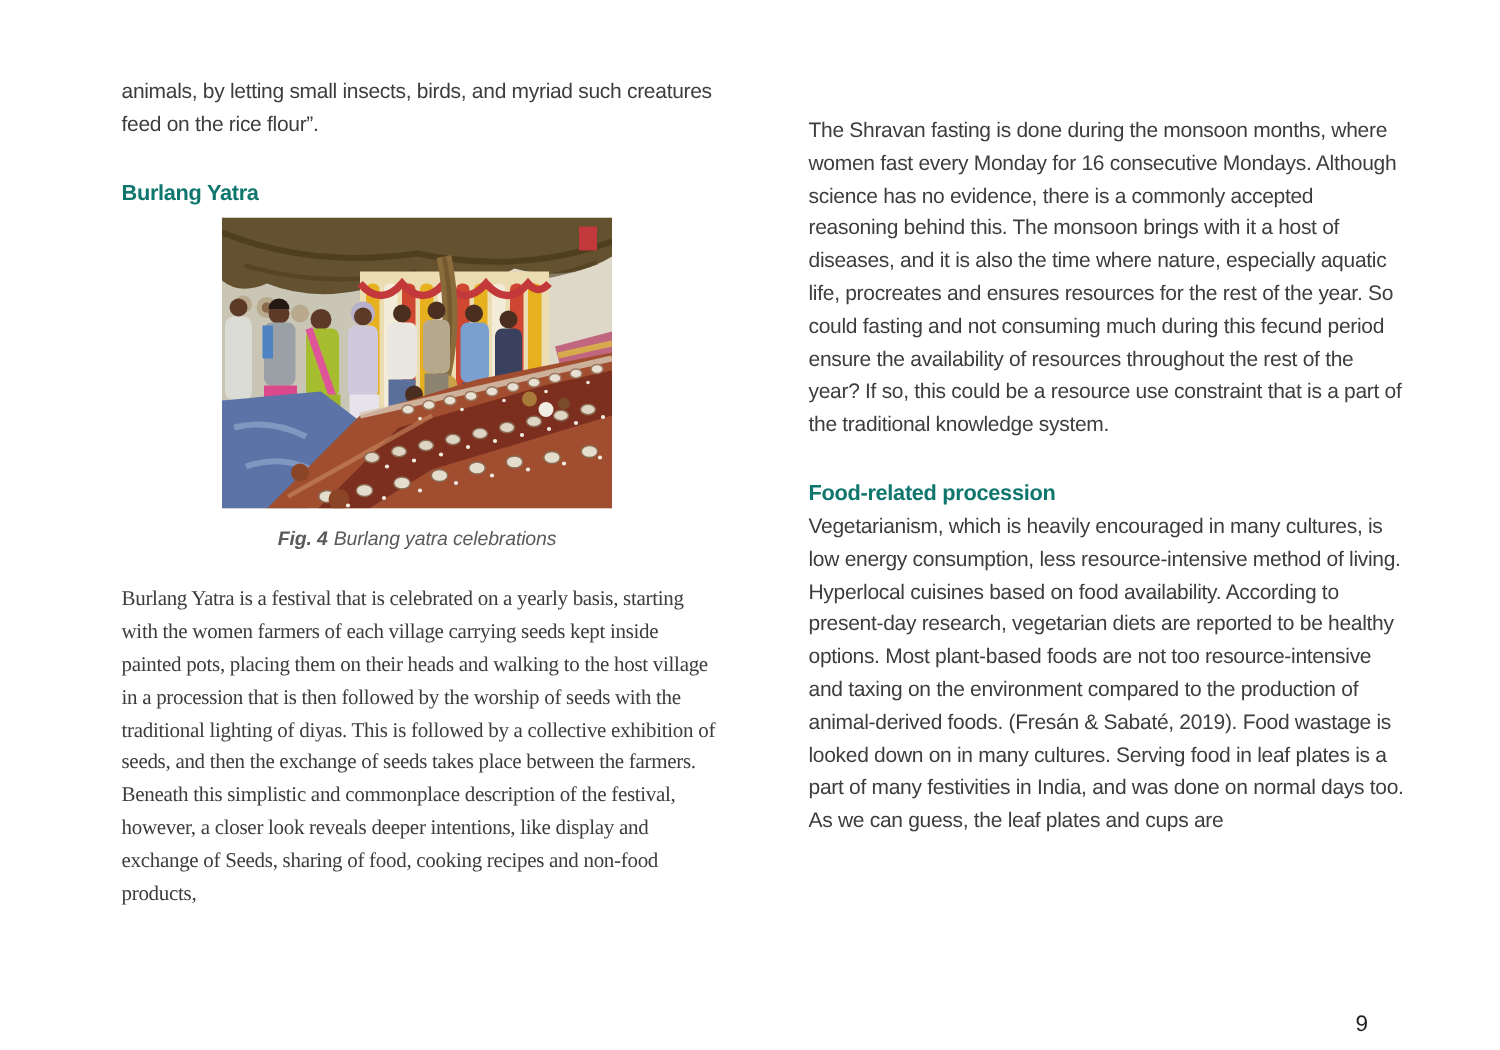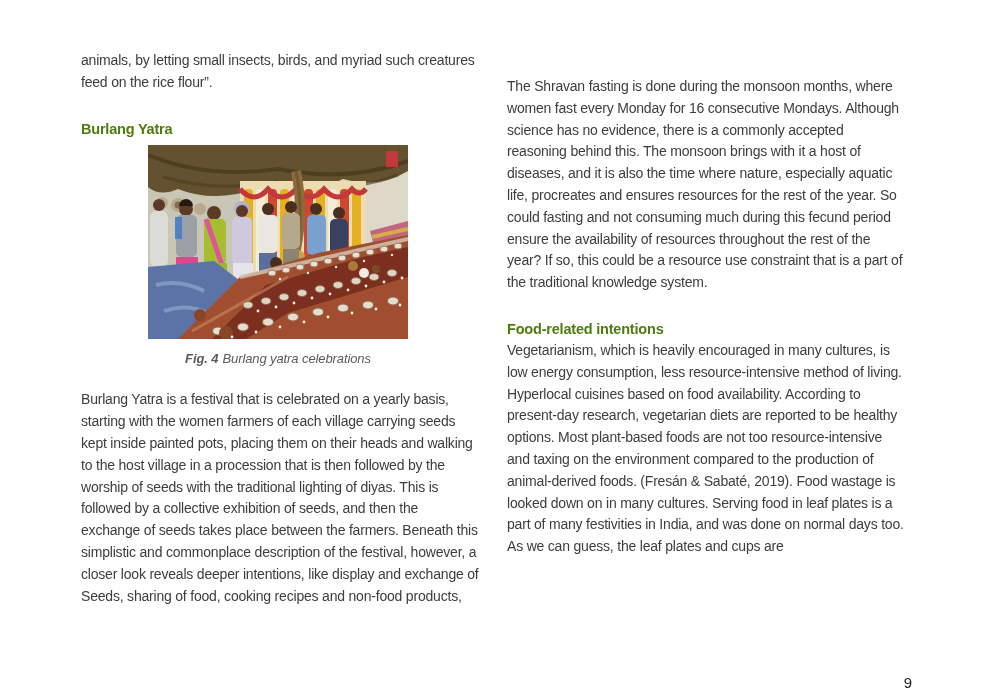--- a/index.html
+++ b/index.html
@@ -8,56 +8,56 @@
     background: #ffffff;
     font-family: "Liberation Sans", sans-serif;
     color: #3d3d3d;
     position: relative;
     overflow: hidden;
   }
   .page { position: absolute; inset: 0; }
   .columns {
     display: flex;
     padding: 50px 0 0 81px;
-    gap: 28px;
+    gap: 60px;
   }
   .col {
     width: 398px;
     font-size: 14px;
     line-height: 21.8px;
     letter-spacing: -0.2px;
   }
   .col p { margin: 0; }
   h3 {
     margin: 0;
     font-size: 14.5px;
     line-height: 22px;
     font-weight: 700;
-    color: #4d7c0f;
+    color: #0f766e;
     letter-spacing: -0.2px;
   }
   .heading-gap { margin-top: 24px; }
   figure { margin: 5px 0 0 67px; width: 255px; }
   .photo {
     width: 260px; height: 194px;
     background: #c9c6b6;
     overflow: hidden;
   }
   .photo svg { display: block; }
   figcaption {
     margin-top: 9px;
     width: 260px;
     text-align: center;
     font-size: 13px;
     font-style: italic;
     color: #5a5a5a;
     letter-spacing: -0.1px;
   }
   figcaption .cap-label { font-weight: 700; margin-right: 4px; }
-  .after-figure { margin-top: 20px !important; }
+  .after-figure { margin-top: 20px !important; font-family: Liberation Serif, serif; }
   .sec-1 { margin-top: 26px; }
   .sec-2 { margin-top: 24px; }
   .page-num {
     position: absolute;
     right: 88px;
     bottom: 9px;
     font-size: 15px;
     color: #1f1f1f;
   }
 </style>
@@ -225,21 +225,21 @@
       <p class="after-figure">Burlang Yatra is a festival that is celebrated on a yearly basis, starting with the women farmers of each village carrying seeds kept inside painted pots, placing them on their heads and walking to the host village in a procession that is then followed by the worship of seeds with the traditional lighting of diyas. This is followed by a collective exhibition of seeds, and then the exchange of seeds takes place between the farmers. Beneath this simplistic and commonplace description of the festival, however, a closer look reveals deeper intentions, like display and exchange of Seeds, sharing of food, cooking recipes and non-food products,</p>
     </div>
 
     <div class="col">
 
       <section class="sec-1">
         <p>The Shravan fasting is done during the monsoon months, where women fast every Monday for 16 consecutive Mondays. Although science has no evidence, there is a commonly accepted reasoning behind this. The monsoon brings with it a host of diseases, and it is also the time where nature, especially aquatic life, procreates and ensures resources for the rest of the year. So could fasting and not consuming much during this fecund period ensure the availability of resources throughout the rest of the year? If so, this could be a resource use constraint that is a part of the traditional knowledge system.</p>
       </section>
 
       <section class="sec-2">
-        <h3>Food-related intentions</h3>
+        <h3>Food-related procession</h3>
         <p>Vegetarianism, which is heavily encouraged in many cultures, is low energy consumption, less resource-intensive method of living. Hyperlocal cuisines based on food availability. According to present-day research, vegetarian diets are reported to be healthy options. Most plant-based foods are not too resource-intensive and taxing on the environment compared to the production of animal-derived foods. (Fresán &amp; Sabaté, 2019). Food wastage is looked down on in many cultures. Serving food in leaf plates is a part of many festivities in India, and was done on normal days too. As we can guess, the leaf plates and cups are</p>
       </section>
     </div>
 
   </div>
 
   <div class="page-num">9</div>
 </div>
 
 </body></html>

